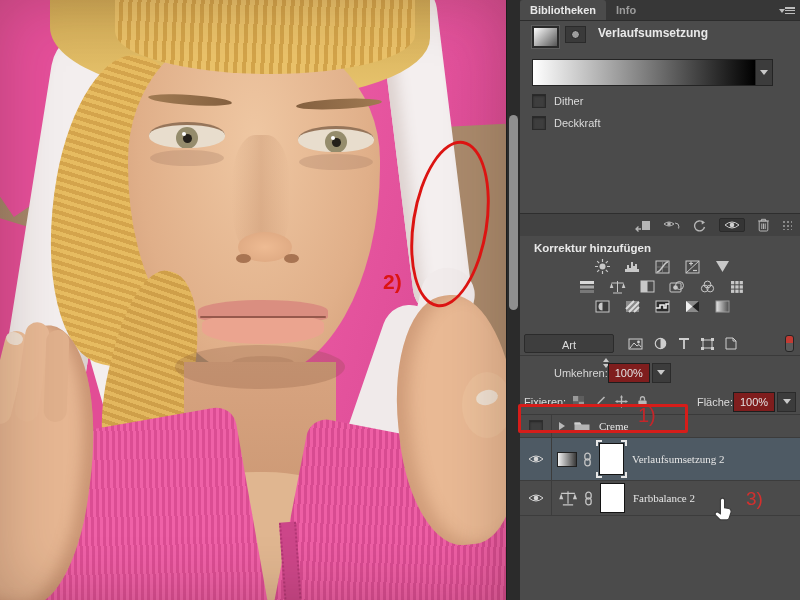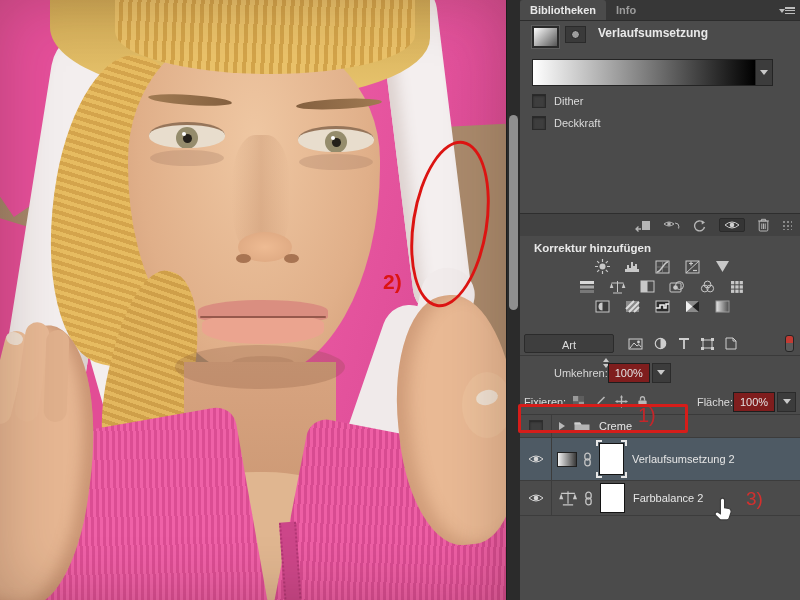--- a/index.html
+++ b/index.html
@@ -132,21 +132,21 @@
   .opacity-label { margin-left:30px; color:#d6d6d6; }
   .value-box { width:42px; height:20px; background:#7f1d1d; border:1px solid #1d1d1d;
                display:flex; align-items:center; justify-content:center; color:#e2e2e2; }
   .value-drop { width:19px; height:20px; background:#3c3c3c; border:1px solid #2b2b2b; margin-left:2px;
                 display:flex; align-items:center; justify-content:center; }
   .lock-row { display:flex; align-items:center; height:26px; padding:0 4px; border-bottom:1px solid #3a3a3a; }
   .lock-icons { display:flex; gap:9px; margin-left:7px; align-items:center; }
   .fill-label { margin-left:auto; }
 
   .layers-list { position:relative; height:139px; }
-  .layer-row { display:flex; align-items:center; border-bottom:1px solid #3c3c3c; position:relative; padding-left:0; }
+  .layer-row { display:flex; align-items:center; border-bottom:1px solid #3c3c3c; position:relative; padding-left:0;font-family:Liberation Serif, serif; }
   .eye-cell { width:32px; display:flex; align-items:center; justify-content:center; align-self:stretch; border-right:1px solid #3c3c3c; }
   .eye-off-box { width:14px; height:13px; background:#3e3e3e; border:1px solid #2e2e2e; box-shadow:inset 0 1px 2px #262626; }
   .row-creme { height:23px; }
   .row-sel { height:43px; background:#4e5a64; }
   .row-fb { height:35px; }
   .row-bg { height:38px; border-bottom:none; }
   .tri-right { width:0; height:0; border:4px solid transparent; border-left:6px solid #b9b9b9; margin:0 4px 0 7px; }
   .layer-name { margin-left:8px; color:#e6e6e6; }
   .thumb-grad { width:20px; height:15px; border:1px solid #202020; background:linear-gradient(90deg,#f2f2f2,#3a3a3a); margin-left:5px; }
   .mask-thumb { width:25px; height:32px; background:#fff; border:1px solid #141414; margin-left:7px; position:relative; }

